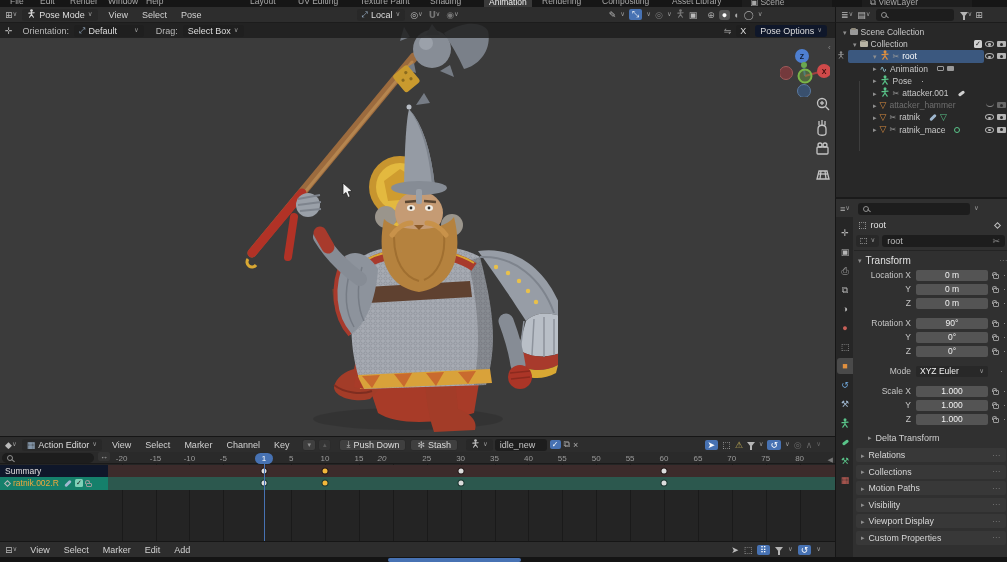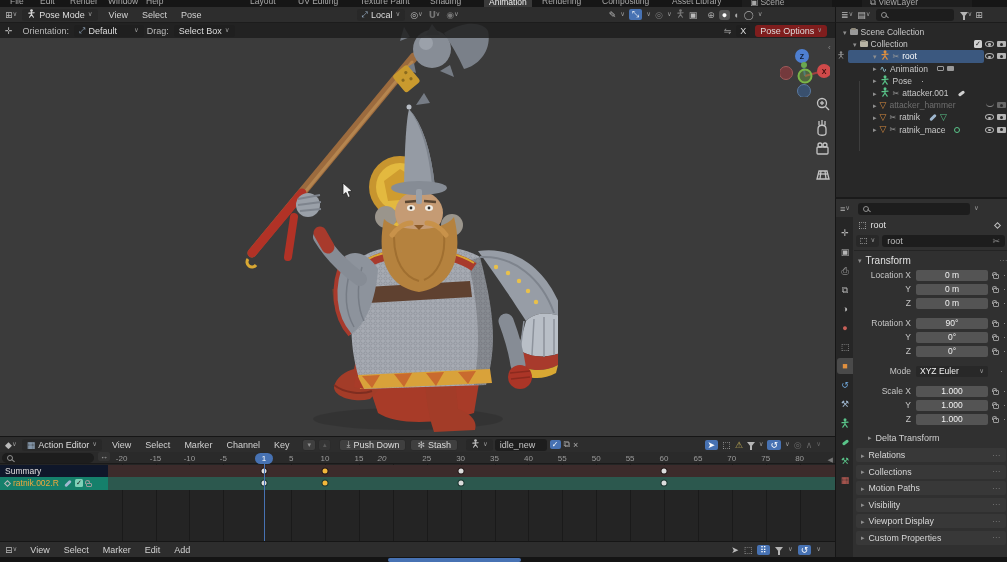--- a/index.html
+++ b/index.html
@@ -279,31 +279,31 @@
     </svg>
 
     <div id="tool-settings" class="abs flex">
       <span style="margin-left:5px;color:#aaa">✛</span>
       <span style="margin-left:10px;color:#b8b8b8">Orientation:</span>
       <span class="pill" style="margin-left:5px;background:#1f1f1f">
         <span style="color:#9fb7cf;font-size:8px">⤢</span>
         <span>Default</span>
           <span class="car" style="margin-left:14px">∨</span>
       </span>
-      <span style="margin-left:3px;color:#b8b8b8">Drag:</span>
+      <span style="margin-left:12px;color:#b8b8b8">Drag:</span>
       <span class="pill" style="margin-left:5px;background:#1f1f1f">
         <span>Select Box</span>
           <span class="car">∨</span>
       </span>
       <span class="flex" style="position:absolute;right:8px;gap:5px">
         <span style="color:#999">⇋</span>
         <span class="pill" style="background:#1f1f1f;padding:0 4px">
             <span>X</span>
           </span>
-        <span class="pill" style="background:#7f1d1d">
+        <span class="pill" style="background:#0f172a">
           <span>Pose Options</span>
             <span class="car">∨</span>
         </span>
       </span>
     </div>
 
     <svg class="abs" style="left:780px;top:22px" width="50" height="52">
       <line x1="25" y1="31" x2="22" y2="12" stroke="#3b5f8f" stroke-width="2"></line>
       <line x1="25" y1="31" x2="43" y2="26" stroke="#a04040" stroke-width="2"></line>
       <circle cx="22" cy="11" r="7" fill="#4e7fd0"></circle>

